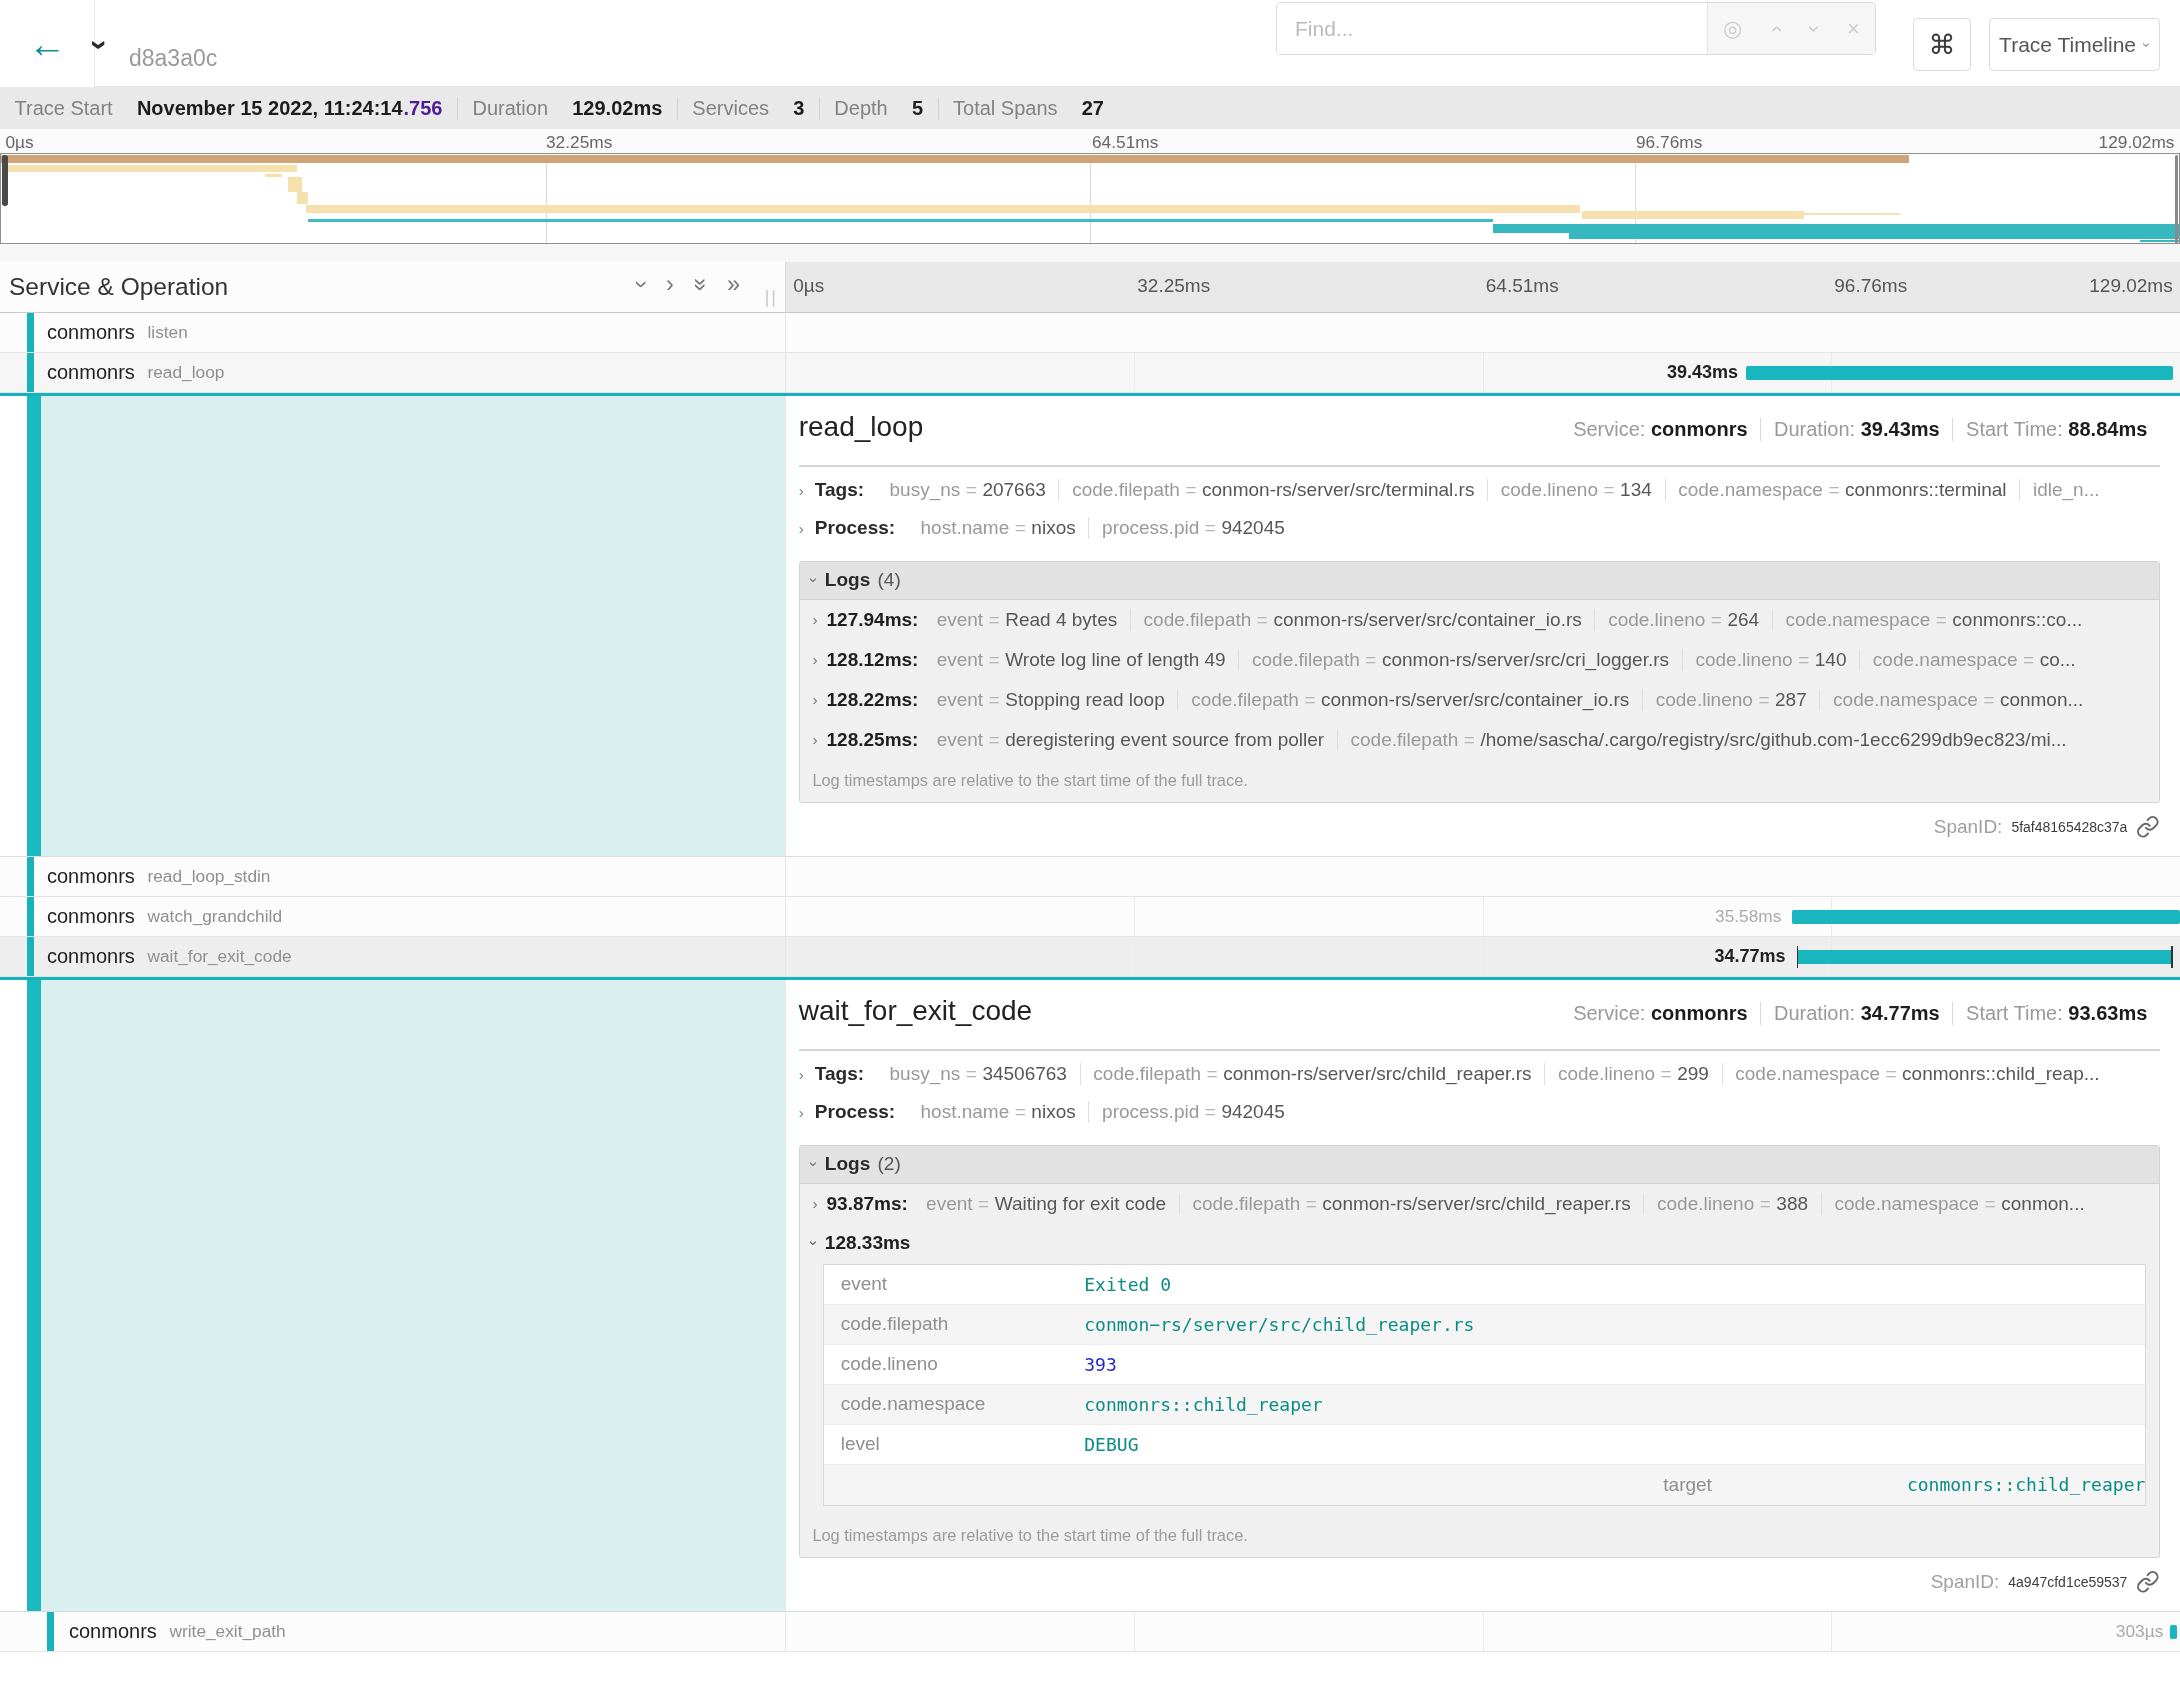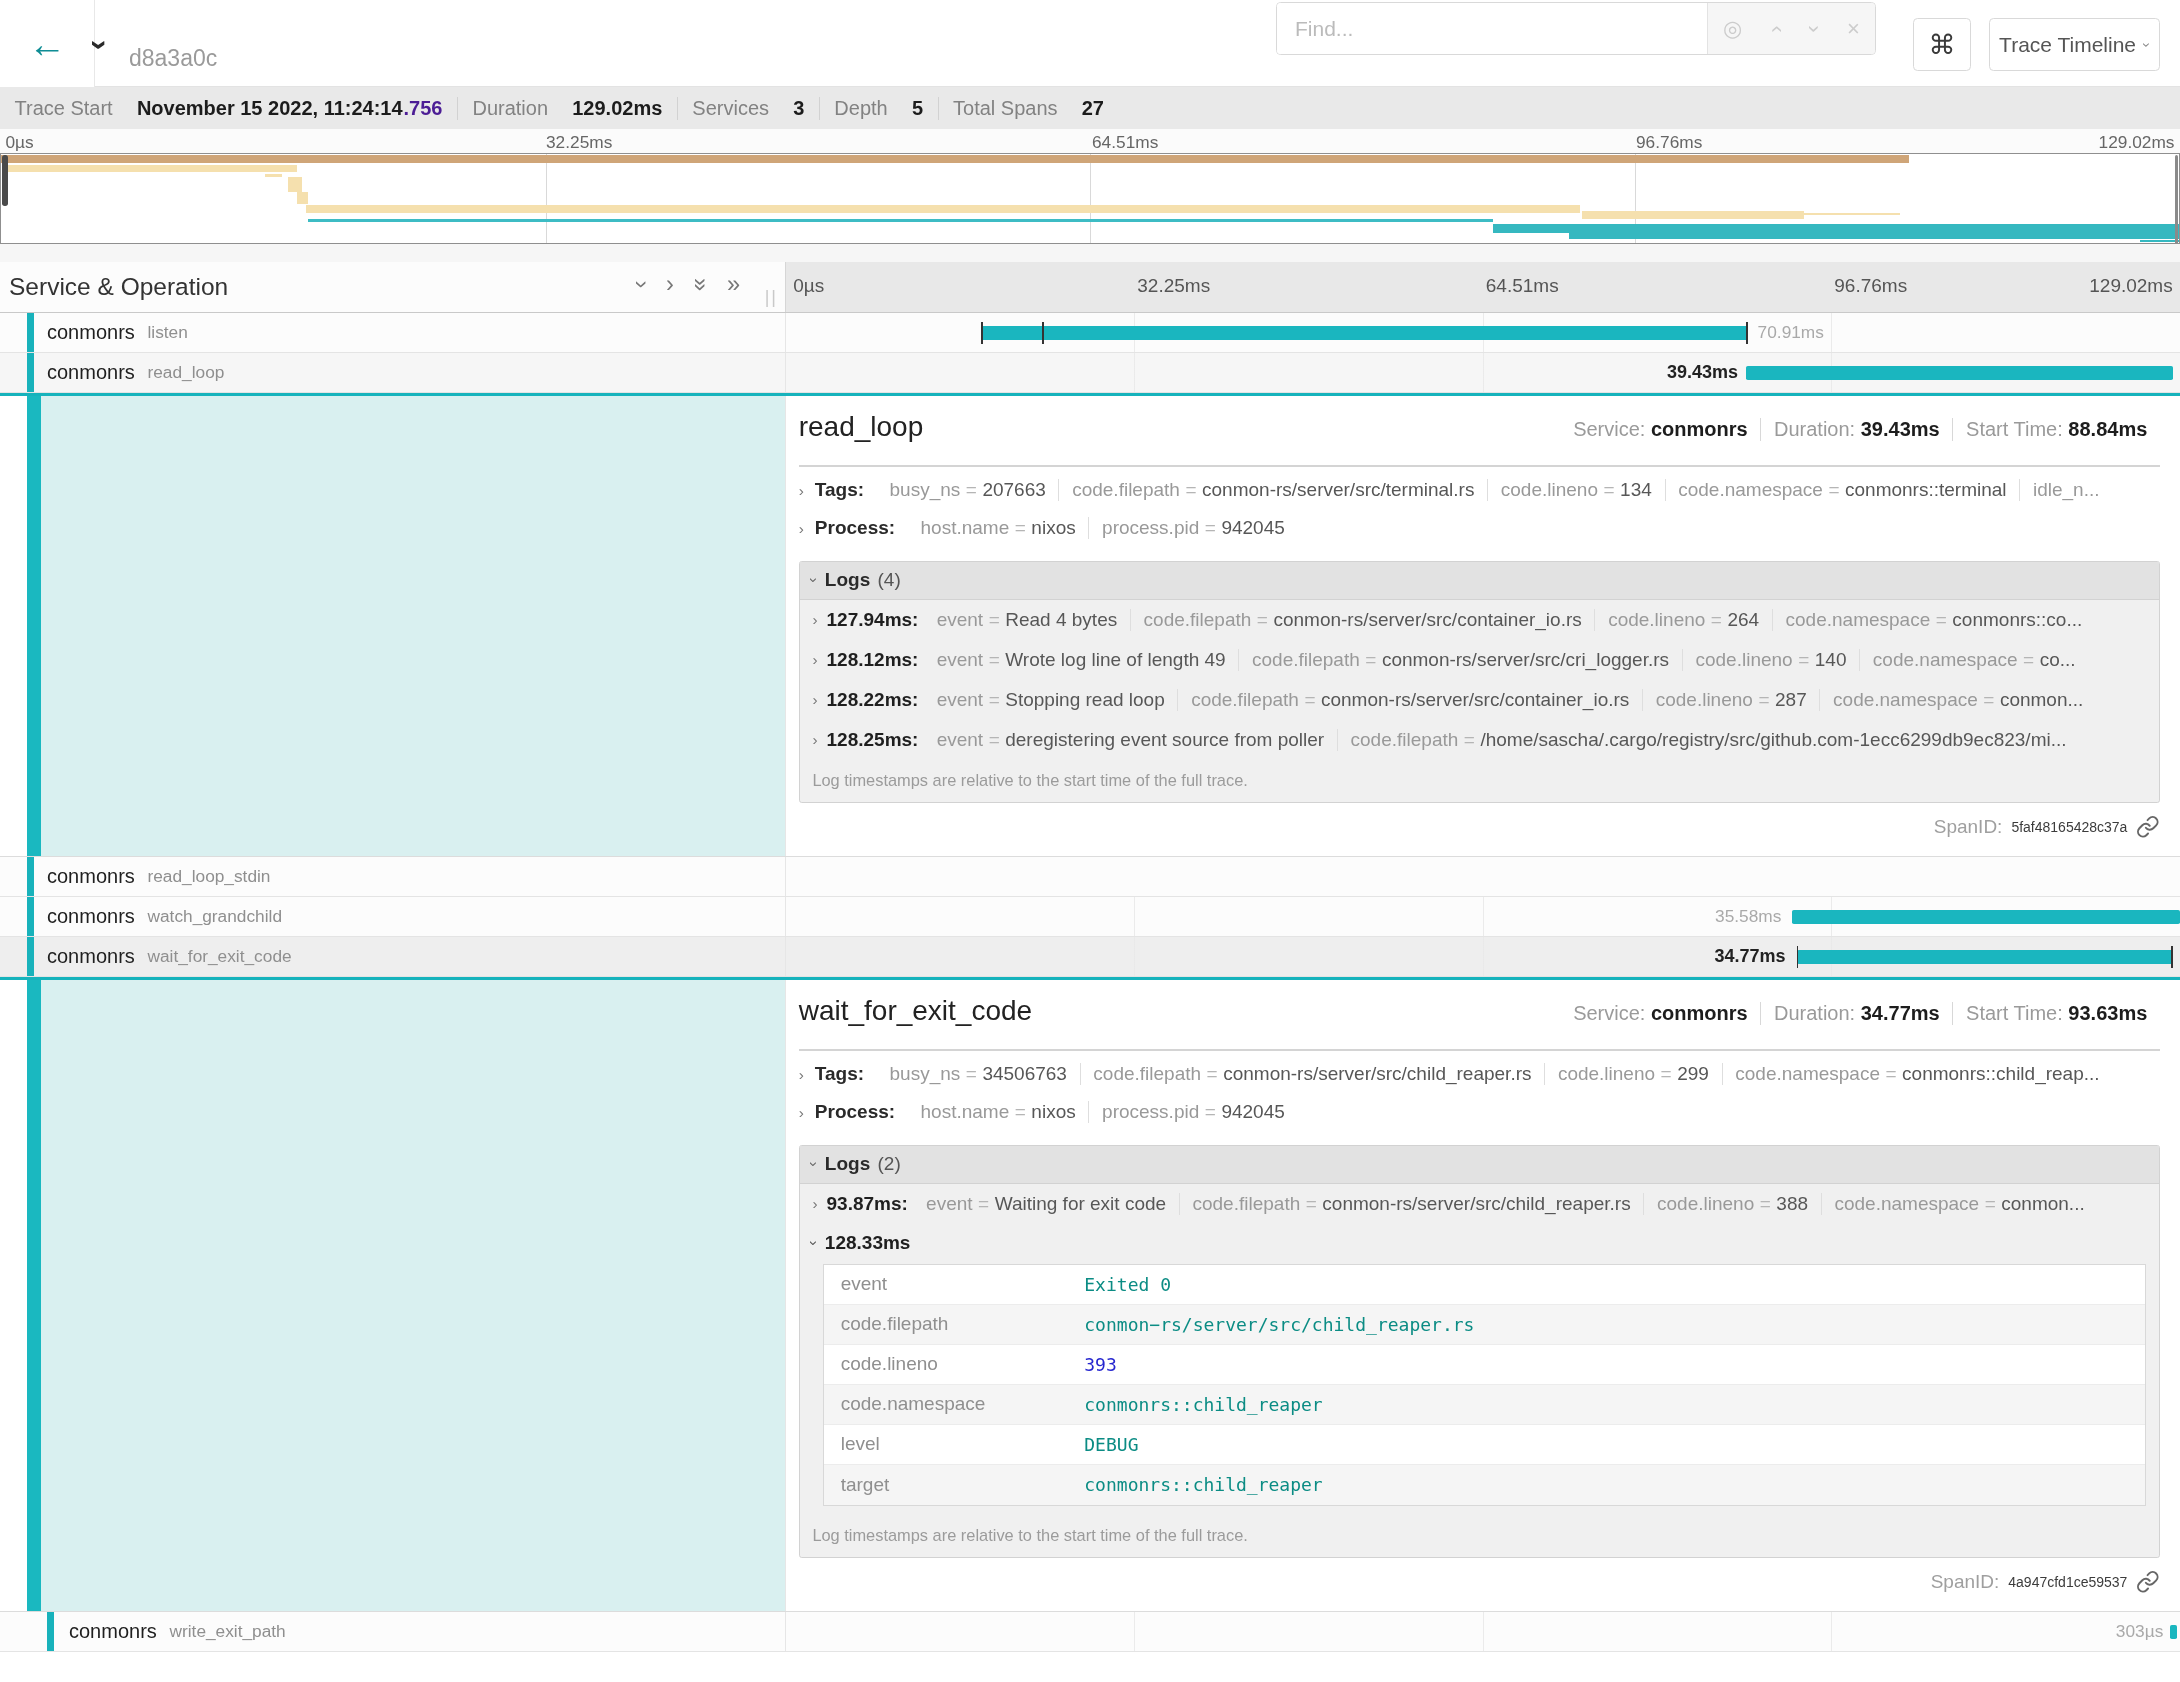--- a/index.html
+++ b/index.html
@@ -111,21 +111,21 @@
   .log-row .tw { font-size:15.5px; color:#777; margin:0 9px 0 12.7px; }
   .log-row b.t { color:#1f1f1f; margin-right:5.5px; }
   .log-footnote { font-size:16.4px; color:#9b9b9b; padding:11px 12.7px 12.7px; }
 
   .exp-head { display:flex; align-items:center; height:38px; font-size:19px; cursor:pointer; }
   .exp-head .tw { font-size:15.5px; color:#555; margin:0 9px 0 11px; }
   .exp-head b { color:#1f1f1f; }
   .dtable { background:#fff; border:0.9px solid #d8d8d8; margin:1.8px 12.7px 9px 23.6px; }
   .trow { display:flex; height:40px; align-items:center; border-bottom:0.9px solid #ececec; }
   .trow:nth-child(even) { background:#f5f5f5; }
-  .trow:last-child { border-bottom:none; }
+  .trow:last-child { border-bottom:none;justify-content:flex-end; }
   .tk { width:260px; padding-left:16.4px; font-size:19px; color:#8f8f8f; }
   .tv { font-family:"DejaVu Sans Mono","Liberation Mono",monospace; font-size:18px; }
   .tv.teal { color:#0b8c84; }
   .tv.blue { color:#2626cf; }
 
   .spanid { display:flex; justify-content:flex-end; align-items:center; gap:9px; height:40px;
             font-size:19px; color:#9f9f9f; }
   .spanid b { color:#3c3c3c; font-weight:normal; font-size:14px; }
   .linkicon { cursor:pointer; }
 </style>
@@ -231,28 +231,20 @@
       <span style="right:7.3px">129.02ms</span>
     </div>
   </div>
 
   <div class="row">
     <div class="row-left">
       <div class="row-accent"></div>
       <span class="svc">conmonrs</span>
       <span class="op">listen</span>
     </div>
-    <div class="row-right">
-      <div class="bar" style="left: 14%; width: 55%;">
-        <span class="tickL"></span>
-          <span class="tickM"></span>
-          <span class="tickR"></span>
-      </div>
-      <span class="dur" style="left:69.7%">70.91ms</span>
-    </div>
   </div>
 
   <div class="row shaded">
     <div class="row-left">
       <div class="row-accent"></div>
       <span class="svc">conmonrs</span>
       <span class="op">read_loop</span>
     </div>
     <div class="row-right">
       <div class="bar" style="left: 68.9%; width: 30.6%;"></div>

